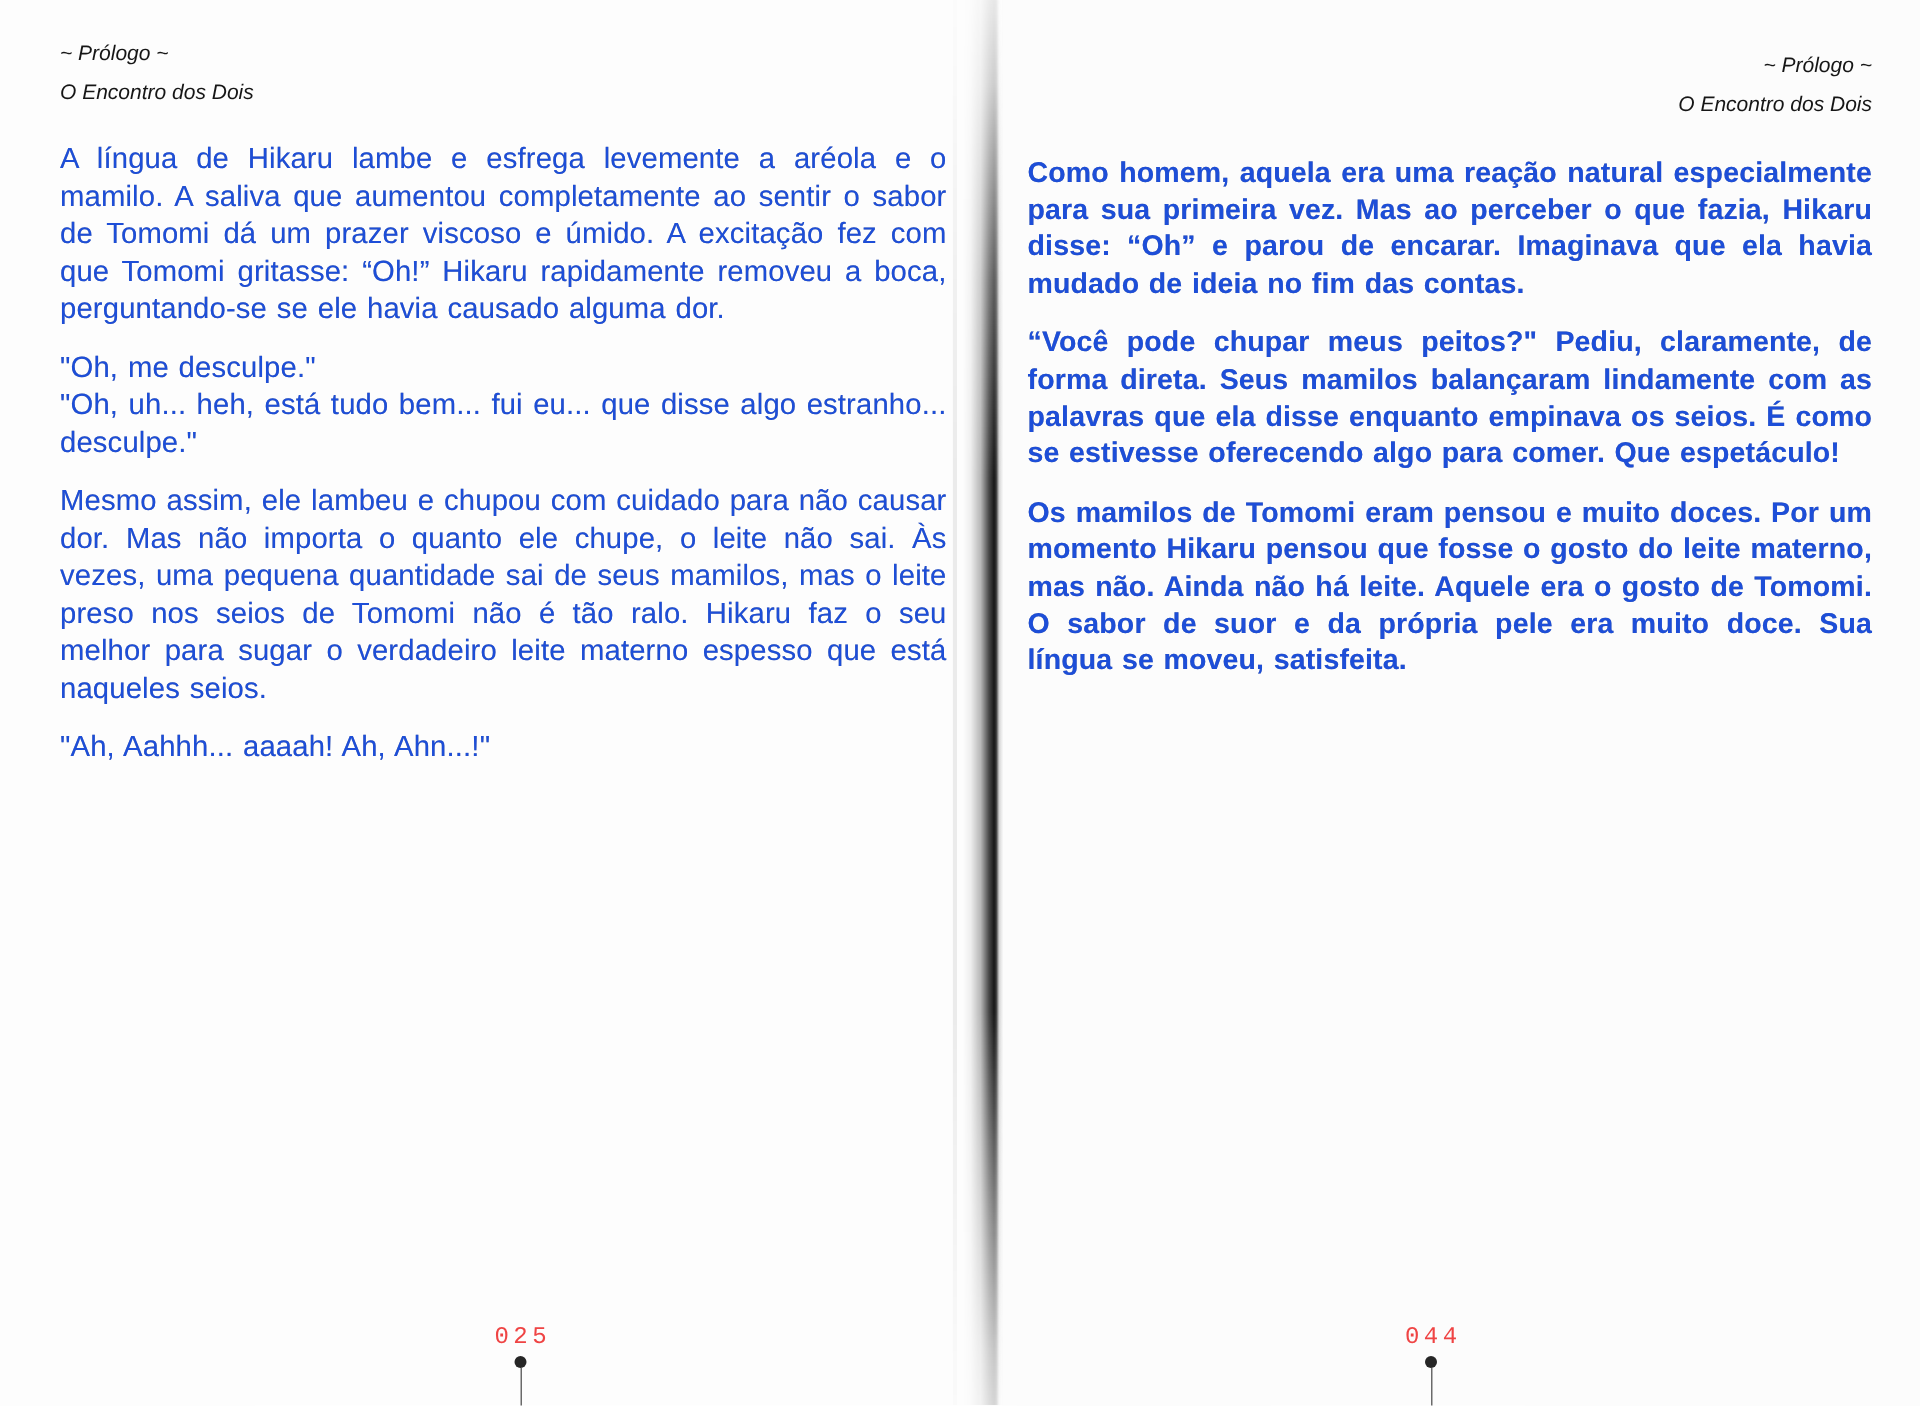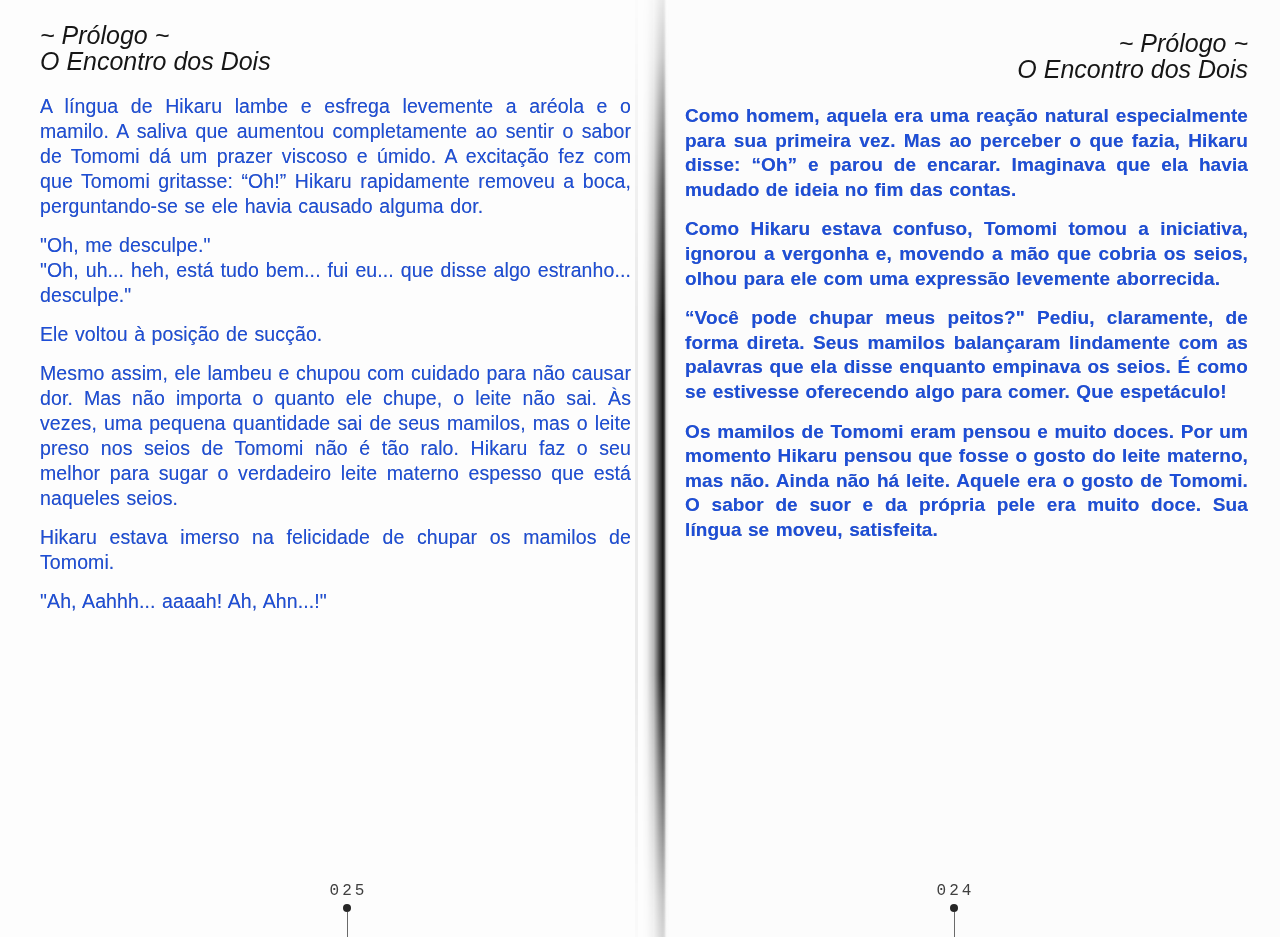--- a/index.html
+++ b/index.html
@@ -20,21 +20,21 @@
     background:#fdfdfd;
     padding:22px 22px 0 40px;
   }
   .page-right {
     left:668px; width:612px;
     background:#fcfcfc;
     padding:30px 32px 0 17px;
   }
   .chapter-header {
     font-style:italic;
-    font-size:25px;
+    font-size:14px;
     line-height:26px;
     color:#161616;
     margin:0 0 20px 0;
   }
   .page-right .chapter-header { text-align:right; margin-bottom:22px; }
   .page p {
     margin:0 0 14px 0;
     text-align:justify;
     font-size:19.5px;
     line-height:25px;
@@ -91,21 +91,21 @@
     text-align:center;
   }
   .pagenum-left  { left:297px; }
   .pagenum-right { left:904px; }
   .pagenum {
     display:block;
     font-family:"Liberation Mono", monospace;
     font-size:16px;
     letter-spacing:3px;
     padding-left:3px;
-    color:#404040;
+    color:#ef4444;
   }
   .pin {
     display:block;
     width:8px; height:8px;
     background:#262626;
     border-radius:50%;
     margin:4px auto 0 auto;
     position:relative;
   }
   .pin::after {
@@ -122,42 +122,39 @@
 <div>
 
   <section class="page page-left">
     <header class="chapter-header">
       <div>~ Prólogo ~</div>
       <div>O Encontro dos Dois</div>
     </header>
     <p>A língua de Hikaru lambe e esfrega levemente a aréola e o mamilo. A saliva que aumentou completamente ao sentir o sabor de Tomomi dá um prazer viscoso e úmido. A excitação fez com que Tomomi gritasse: “Oh!” Hikaru rapidamente removeu a boca, perguntando-se se ele havia causado alguma dor.</p>
     <p class="no-gap">"Oh, me desculpe."</p>
     <p>"Oh, uh... heh, está tudo bem... fui eu... que disse algo estranho... desculpe."</p>
-    <p>Ele voltou à posição de sucção.</p>
     <p>Mesmo assim, ele lambeu e chupou com cuidado para não causar dor. Mas não importa o quanto ele chupe, o leite não sai. Às vezes, uma pequena quantidade sai de seus mamilos, mas o leite preso nos seios de Tomomi não é tão ralo. Hikaru faz o seu melhor para sugar o verdadeiro leite materno espesso que está naqueles seios.</p>
-    <p>Hikaru estava imerso na felicidade de chupar os mamilos de Tomomi.</p>
     <p>"Ah, Aahhh... aaaah! Ah, Ahn...!"</p>
   </section>
 
   <section class="page page-right">
     <header class="chapter-header">
       <div>~ Prólogo ~</div>
       <div>O Encontro dos Dois</div>
     </header>
     <p>Como homem, aquela era uma reação natural especialmente para sua primeira vez. Mas ao perceber o que fazia, Hikaru disse: “Oh” e parou de encarar. Imaginava que ela havia mudado de ideia no fim das contas.</p>
-    <p>Como Hikaru estava confuso, Tomomi tomou a iniciativa, ignorou a vergonha e, movendo a mão que cobria os seios, olhou para ele com uma expressão levemente aborrecida.</p>
     <p>“Você pode chupar meus peitos?" Pediu, claramente, de forma direta. Seus mamilos balançaram lindamente com as palavras que ela disse enquanto empinava os seios. É como se estivesse oferecendo algo para comer. Que espetáculo!</p>
     <p>Os mamilos de Tomomi eram pensou e muito doces. Por um momento Hikaru pensou que fosse o gosto do leite materno, mas não. Ainda não há leite. Aquele era o gosto de Tomomi. O sabor de suor e da própria pele era muito doce. Sua língua se moveu, satisfeita.</p>
   </section>
 
   <div class="gutter-piece crease-line vfade"></div>
   <div class="gutter-piece gutter-shadow vfade"></div>
 
   <div class="pagenum-block pagenum-left">
     <span class="pagenum">025</span>
     <span class="pin"></span>
   </div>
   <div class="pagenum-block pagenum-right">
-    <span class="pagenum">024</span>
+    <span class="pagenum">044</span>
     <span class="pin"></span>
   </div>
 
 </div>
 
 </body></html>

